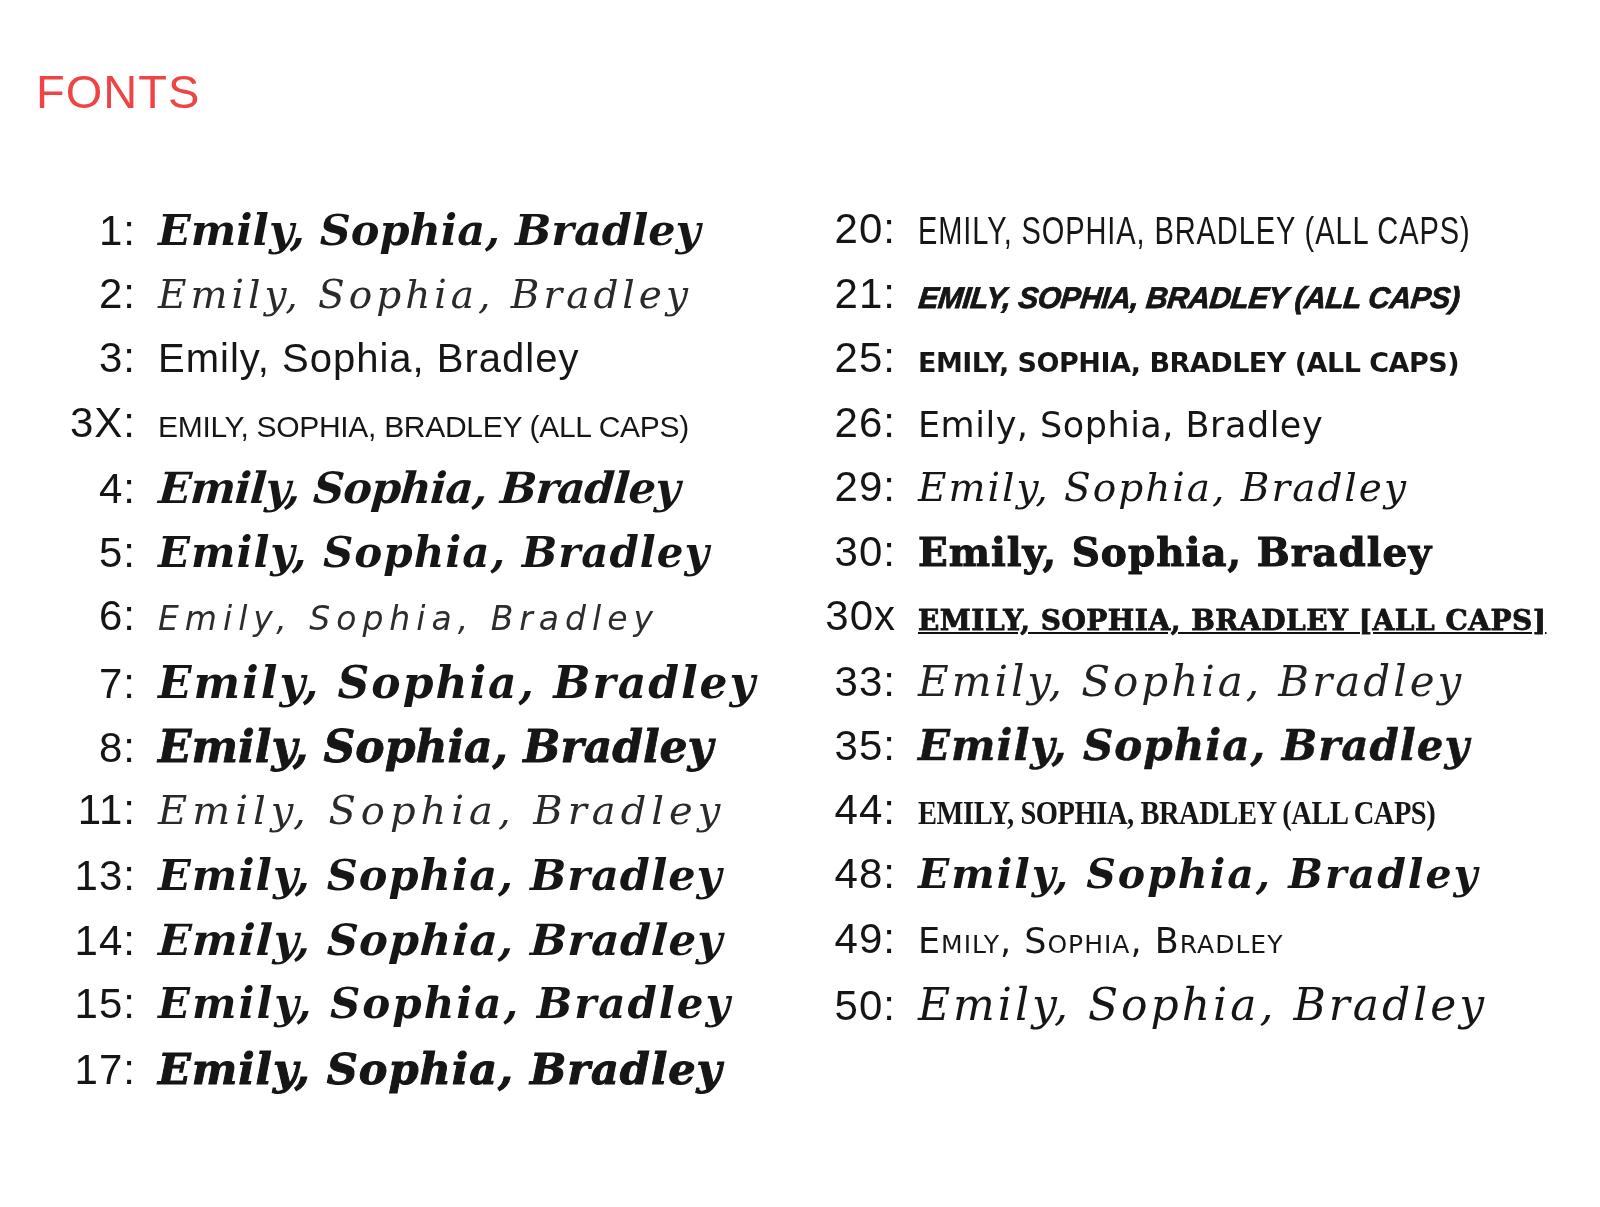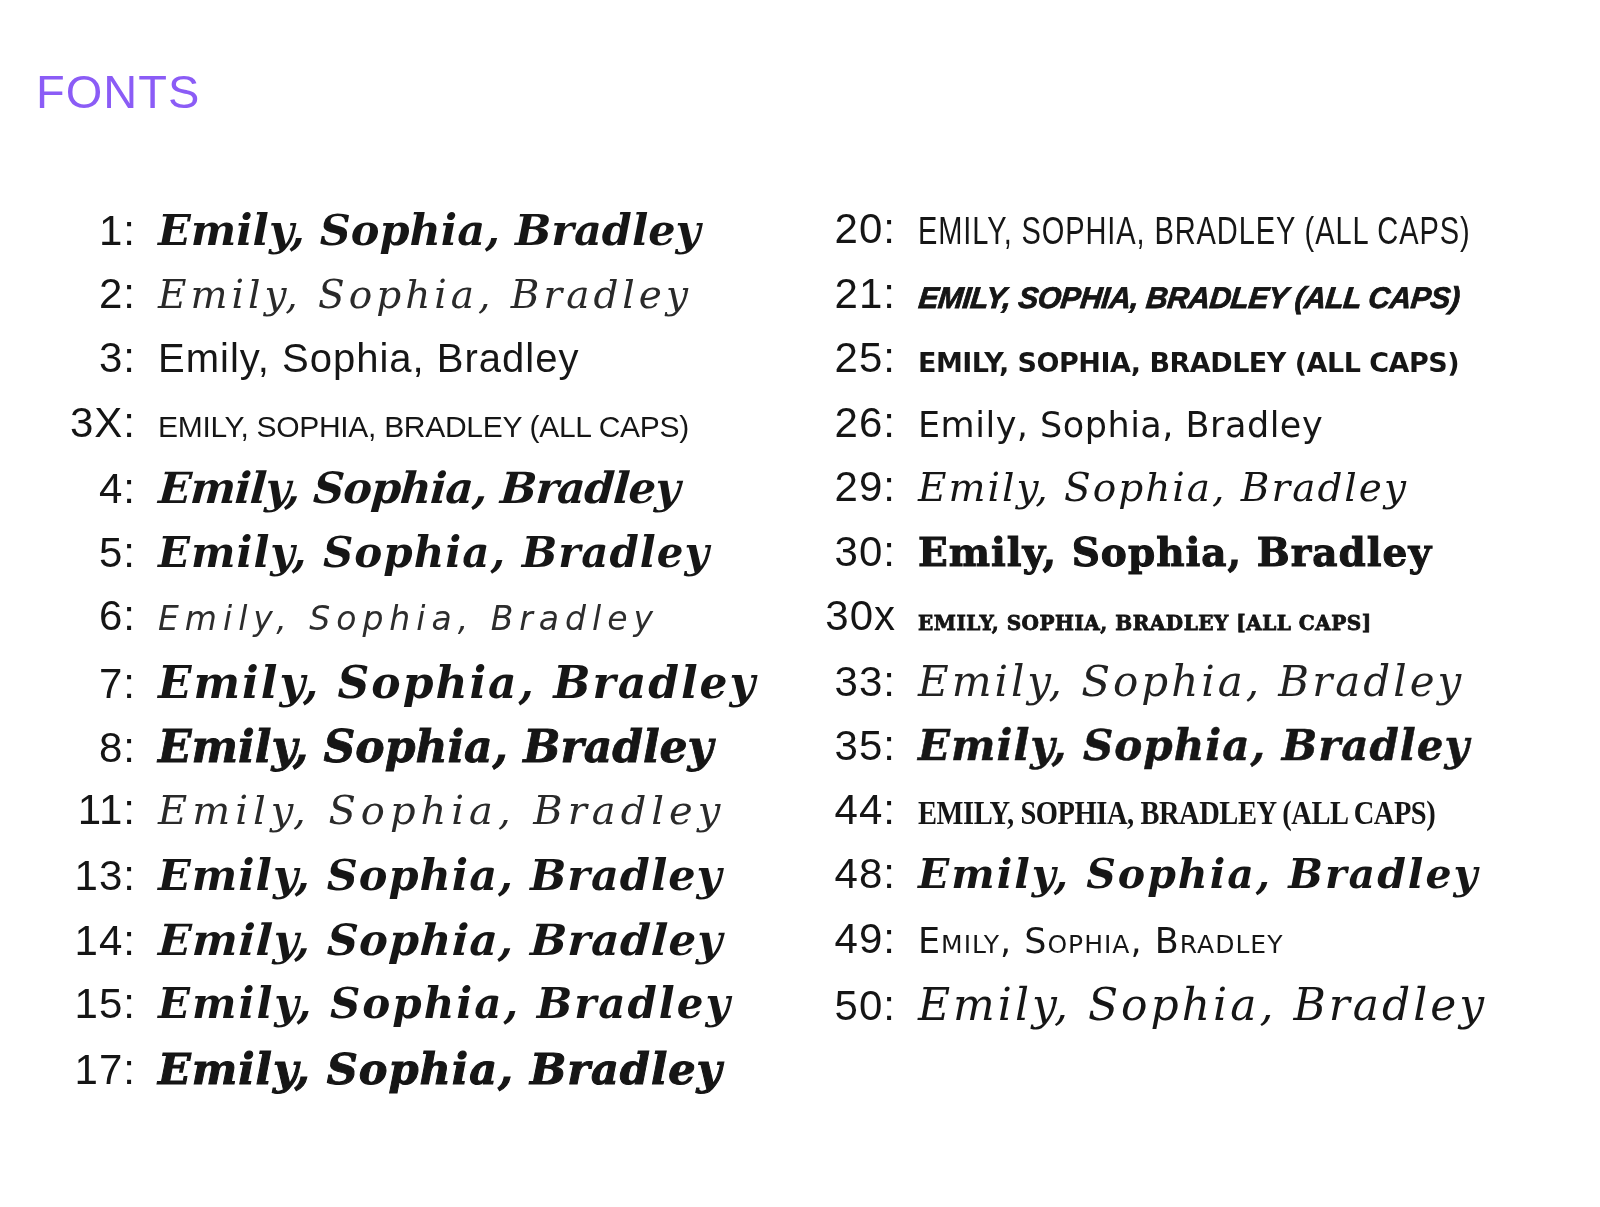--- a/index.html
+++ b/index.html
@@ -2,21 +2,21 @@
 <html><head>
 <meta charset="utf-8">
 <style>
   html,body{margin:0;padding:0;background:#ffffff;}
   body{
     width:1600px;height:1207px;overflow:hidden;
     font-family:"Liberation Sans",sans-serif;color:#141414;
   }
   .page{padding:64px 36px 0 36px;}
   .title{
-    margin:0;font-size:47px;font-weight:500;letter-spacing:1px;color:#8b5cf6;
+    margin:0;font-size:47px;font-weight:500;letter-spacing:1px;color:#ef4444;
     font-family:"Liberation Sans",sans-serif;
   }
   .columns{display:flex;margin-top:86px;}
   .col{display:flex;flex-direction:column;flex:none;}
   .col-left{width:748px;}
   .col-right{width:770px;}
   .row{display:flex;align-items:baseline;height:64.5px;}
   .num{
     flex:none;width:100px;text-align:right;font-size:42px;color:#151515;
     font-family:"Liberation Sans",sans-serif;letter-spacing:1px;
@@ -38,21 +38,21 @@
   .s-script-brush-bold{font-family:"DejaVu Serif",serif;font-style:italic;font-weight:bold;font-size:43px;letter-spacing:1px;}
   .s-script-bouncy-bold{font-family:"DejaVu Serif",serif;font-style:italic;font-weight:bold;font-size:43px;letter-spacing:1px;display:inline-block;transform:skewX(-3deg);transform-origin:0 70%;}
   .s-script-upright-bold{font-family:"DejaVu Serif",serif;font-style:italic;font-weight:bold;font-size:42px;letter-spacing:2px;}
   .s-script-heavy-round{font-family:"DejaVu Serif",serif;font-style:italic;font-weight:bold;font-size:43px;letter-spacing:1px;-webkit-text-stroke:1px #111;}
   .s-caps-tall-hand{font-family:"Liberation Sans",sans-serif;font-size:33px;letter-spacing:1px;display:inline-block;transform:scale(0.88,1.2);transform-origin:0 70%;}
   .s-caps-heavy-italic{font-family:"Liberation Sans",sans-serif;font-style:italic;font-weight:bold;font-size:30px;letter-spacing:-0.5px;-webkit-text-stroke:0.8px #111;display:inline-block;transform:skewX(-6deg);transform-origin:0 70%;}
   .s-caps-round-hand{font-family:"DejaVu Sans",sans-serif;font-weight:bold;font-size:27px;letter-spacing:-0.5px;}
   .s-hand-rounded{font-family:"DejaVu Sans",sans-serif;font-size:35px;letter-spacing:0.5px;}
   .s-script-retro-curly{font-family:"DejaVu Serif",serif;font-style:italic;font-size:39px;letter-spacing:2px;}
   .s-groovy-heavy{font-family:"DejaVu Serif",serif;font-weight:bold;font-size:39px;letter-spacing:1px;-webkit-text-stroke:1px #111;}
-  .s-groovy-heavy-caps{font-family:"DejaVu Serif",serif;font-weight:bold;font-size:20px;letter-spacing:0.5px;-webkit-text-stroke:0.8px #111;}
+  .s-groovy-heavy-caps{font-family:"DejaVu Serif",serif;font-weight:bold;font-size:28px;letter-spacing:0.5px;text-decoration:underline;-webkit-text-stroke:0.8px #111;}
   .s-caps-outline{font-family:"Liberation Sans",sans-serif;font-size:37px;letter-spacing:1px;color:#b9b9b9;-webkit-text-stroke:1.3px #2b2b2b;}
   .s-script-calligraphy-thin{font-family:"DejaVu Serif",serif;font-style:italic;font-size:42px;letter-spacing:3px;color:#222;}
   .s-script-formal-bold{font-family:"DejaVu Serif",serif;font-style:italic;font-weight:bold;font-size:42px;letter-spacing:1px;-webkit-text-stroke:0.5px #111;}
   .s-caps-condensed-serif{font-family:"Liberation Serif",serif;font-weight:bold;font-size:31px;letter-spacing:-0.5px;display:inline-block;transform:scale(0.92,1.12);transform-origin:0 70%;}
   .s-script-playful{font-family:"DejaVu Serif",serif;font-style:italic;font-weight:bold;font-size:41px;letter-spacing:2px;}
   .s-hand-smallcaps{font-family:"DejaVu Sans",sans-serif;font-size:35px;font-variant:small-caps;letter-spacing:1px;}
   .s-script-tall-thin{font-family:"DejaVu Serif",serif;font-style:italic;font-size:44px;letter-spacing:3px;}
 </style>
 </head>
 <body>

